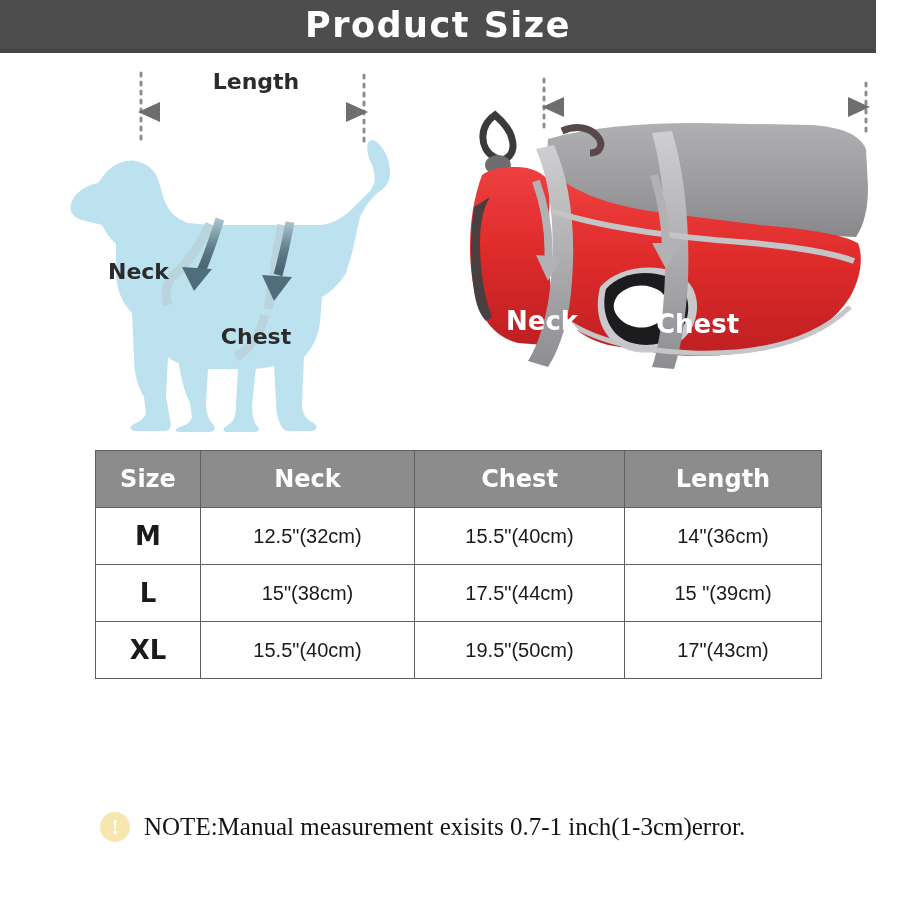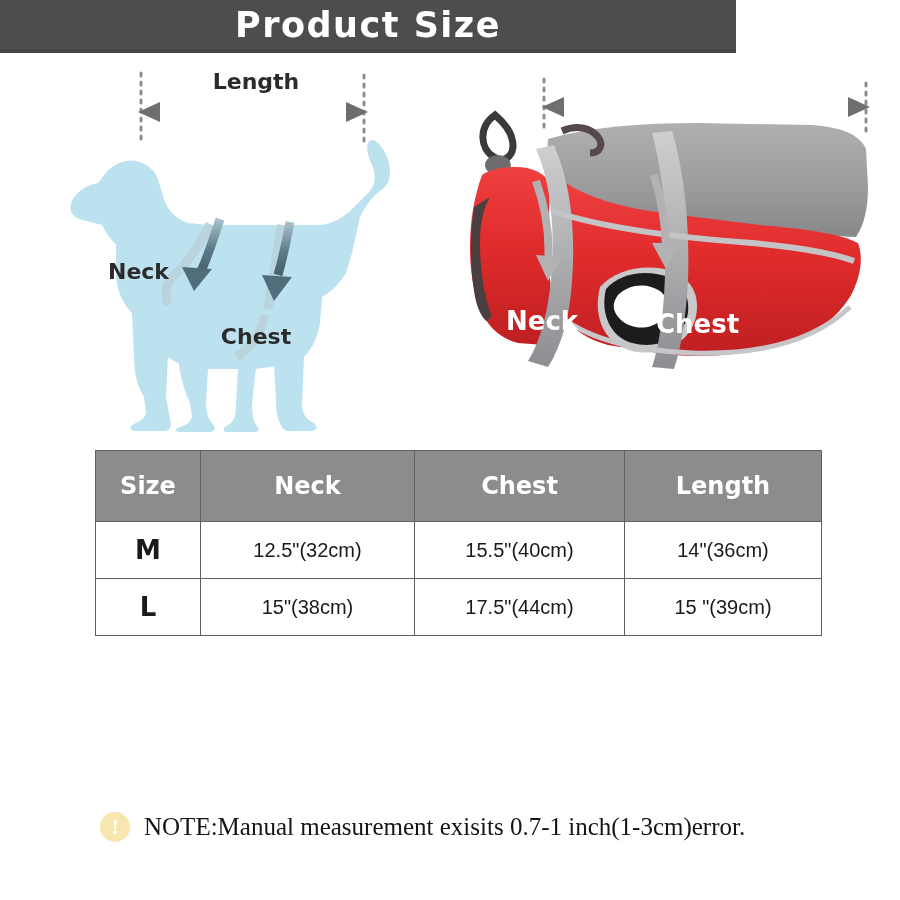--- a/index.html
+++ b/index.html
@@ -12,21 +12,21 @@
     height: 900px;
     position: relative;
     font-family: "Liberation Sans", sans-serif;
     overflow: hidden;
   }
 
   
   .header-banner {
     position: absolute;
     left: 0; top: 0;
-    width: 736px; height: 53px;
+    width: 876px; height: 53px;
     background: #4d4d4d;
     border-bottom: 4px solid #454545;
     display: flex;
     align-items: center;
     justify-content: center;
     box-sizing: border-box;
   }
   .header-title {
     color: #ffffff;
     font-size: 35px;
@@ -84,21 +84,21 @@
     border: 1px solid #5f5f5f;
     text-align: center;
     font-family: "Liberation Sans", sans-serif;
   }
   table.size-table th {
     background: #8c8c8c;
     color: #ffffff;
     font-size: 24px;
     font-weight: bold;
     height: 46px;
-    padding: 12px;
+    padding: 5px;
     font-family: "DejaVu Sans", sans-serif;
   }
   table.size-table td {
     background: #ffffff;
     color: #1a1a1a;
     height: 56px;
     padding: 0;
     font-size: 20px;
   }
   table.size-table td.size-cell {
@@ -400,20 +400,26 @@
         <td>12.5"(32cm)</td>
         <td>15.5"(40cm)</td>
         <td>14"(36cm)</td>
       </tr>
       <tr>
         <td class="size-cell">L</td>
         <td>15"(38cm)</td>
         <td>17.5"(44cm)</td>
         <td>15 "(39cm)</td>
       </tr>
+      <tr>
+        <td class="size-cell">XL</td>
+        <td>15.5"(40cm)</td>
+        <td>19.5"(50cm)</td>
+        <td>17"(43cm)</td>
+      </tr>
     </tbody>
   </table>
 </div>
 
 <div class="note-row">
   <div class="note-icon">!</div>
   <div class="note-text">NOTE:Manual measurement exisits 0.7-1 inch(1-3cm)error.</div>
 </div>
 
 </body></html>

